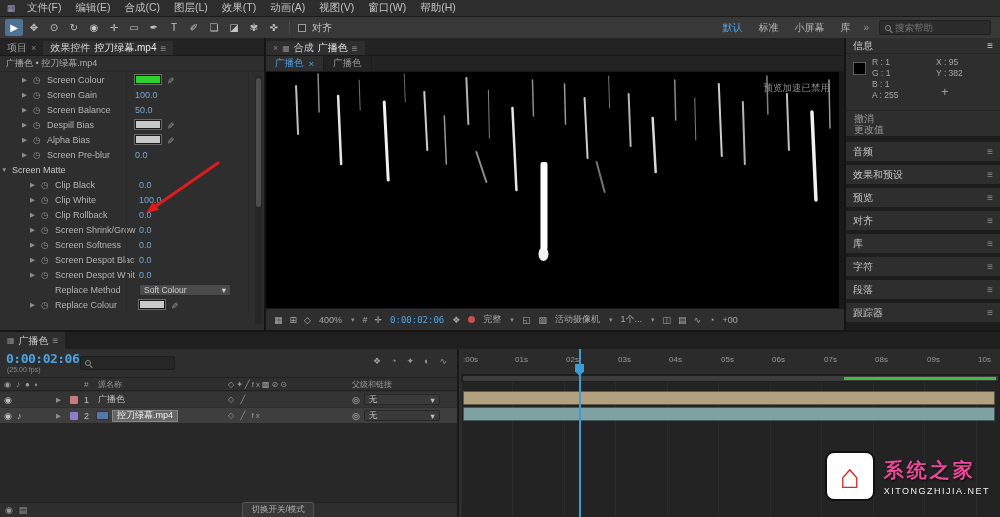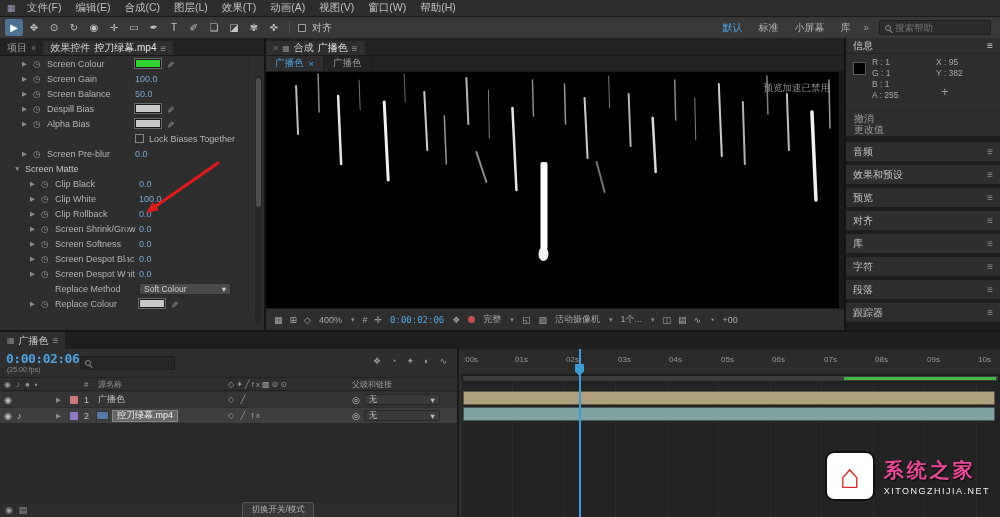--- a/index.html
+++ b/index.html
@@ -55,21 +55,21 @@
   .fx-col-sep{position:absolute;top:0;bottom:0;width:1px;background:#282828}
   .fx-row{height:15px;display:flex;align-items:center;font-size:9px;color:#b4b4b4;padding-left:22px}
   .fx-row.indent{padding-left:30px}
   .tw{width:11px;font-size:6.5px;color:#8d8d8d}
   .sw{width:14px;font-size:9px;color:#8d8d8d}
   .lb{width:88px;white-space:nowrap;overflow:hidden}
   .fx-row.indent .lb{width:84px}
   .vl{color:#78a7d4}
   .swatch{width:26px;height:9px;border:1px solid #191919;outline:1px solid #6a6a6a;background:#c9c9c9;margin-right:6px}
   .dropper{font-size:9px;color:#9a9a9a;display:inline-block;transform:rotate(180deg)}
-  .fx-row.group{padding-left:14px;color:#c6c6c6}
+  .fx-row.group{padding-left:1px;color:#c6c6c6}
   .fx-check{width:9px;height:9px;border:1px solid #888;background:#2a2a2a;margin-right:5px}
   .fx-row.checkrow{padding-left:135px}
   .dd{display:flex;align-items:center;justify-content:space-between;width:92px;height:12px;
     background:#4a4a4a;border:1px solid #2a2a2a;border-radius:2px;padding:0 4px;color:#d0d0d0;font-size:8.5px}
   .vscroll{position:absolute;right:2px;top:38px;bottom:6px;width:7px;background:#262626;border-radius:3px}
   .vthumb{position:absolute;left:1px;right:1px;top:2px;height:52%;background:#4d4d4d;border-radius:3px}
   .arrow-annot{position:absolute;left:138px;top:117px;z-index:5}
 
   
   .viewer-tabs{height:16px;background:#232323;display:flex;font-size:9.5px;border-bottom:1px solid #191919}
@@ -215,20 +215,23 @@
         <span class="tab">
           <span>项目</span>
           <span class="x">×</span>
         </span>
         <span class="tab active">
           <span>效果控件</span>
           <span class="tgt">控刀绿幕.mp4</span>
           <span class="mn">≡</span>
         </span>
       </div>
+      <div class="fx-ctx">
+        <span>广播色 • 控刀绿幕.mp4</span>
+      </div>
       <div class="fx-rows">
         <div class="fx-col-sep" style="left:126px"></div>
         <div class="fx-col-sep" style="left:248px"></div>
 
         <div class="fx-row">
           <span class="tw">▶</span>
           <span class="sw">◷</span>
           <span class="lb">Screen Colour</span>
           <span class="swatch" style="background: rgb(47, 209, 47);"></span>
           <span class="dropper">✐</span>
@@ -251,24 +254,20 @@
           <span class="lb">Despill Bias</span>
           <span class="swatch"></span>
           <span class="dropper">✐</span>
         </div>
         <div class="fx-row">
           <span class="tw">▶</span>
           <span class="sw">◷</span>
           <span class="lb">Alpha Bias</span>
           <span class="swatch"></span>
           <span class="dropper">✐</span>
-        </div>
-        <div class="fx-row checkrow">
-          <span class="fx-check"></span>
-          <span>Lock Biases Together</span>
         </div>
         <div class="fx-row">
           <span class="tw">▶</span>
           <span class="sw">◷</span>
           <span class="lb">Screen Pre-blur</span>
           <span class="vl">0.0</span>
         </div>
         <div class="fx-row group">
           <span class="tw">▼</span>
           <span>Screen Matte</span>

